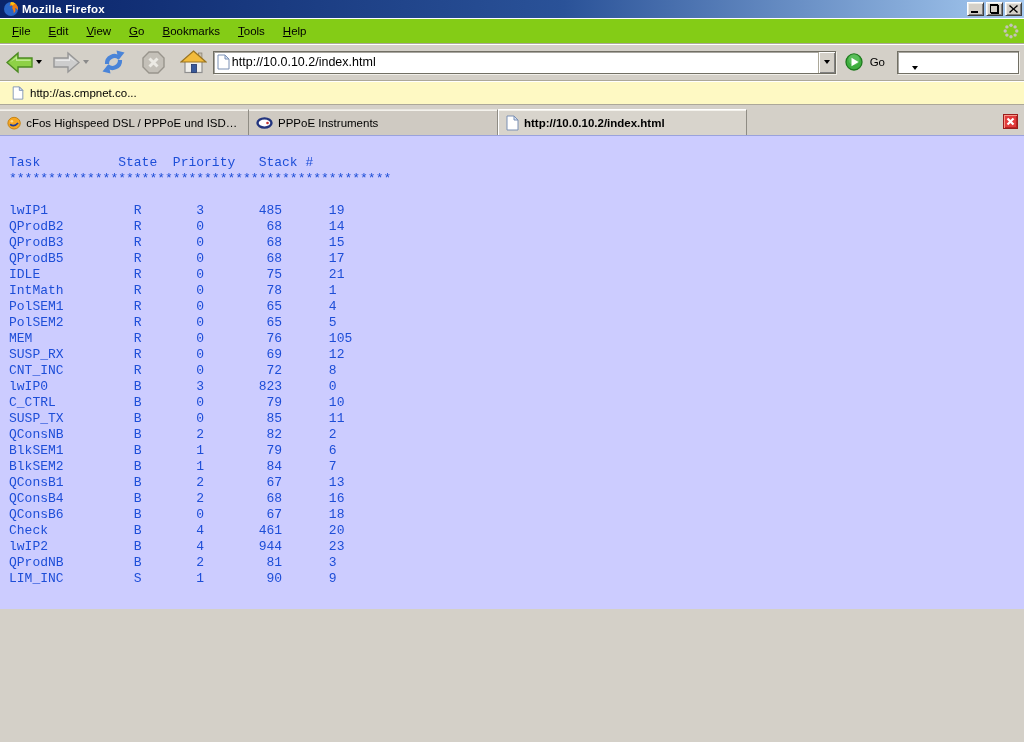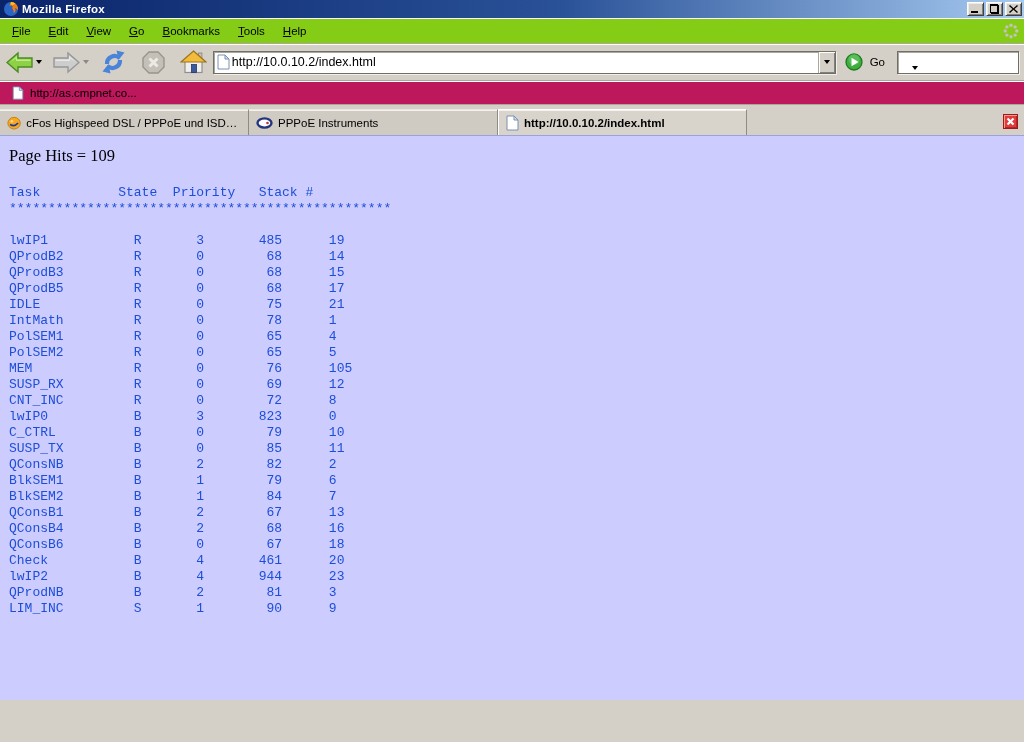--- a/index.html
+++ b/index.html
@@ -2,21 +2,21 @@
 <html><head>
 <meta charset="utf-8">
 <style>
   * { box-sizing: border-box; }
   html,body { margin:0; padding:0; }
   body {
     width:1024px; height:742px; overflow:hidden;
     font-family:"Liberation Sans", sans-serif;
     background:#d4d0c8;
   }
-  .window { width:1024px; height:700px; display:flex; flex-direction:column; }
+  .window { width:1024px; height:609px; display:flex; flex-direction:column; }
 
   
   .titlebar {
     height:18px; flex:0 0 18px;
     background:linear-gradient(to right,#0a246a 0%,#2a5298 55%,#a6caf0 100%);
     display:flex; align-items:center; padding:0 2px;
   }
   .titlebar .ff-icon { width:16px; height:16px; margin-left:1px; }
   .titlebar .title {
     color:#fff; font-weight:bold; font-size:11.5px; margin-left:3px; flex:1;
@@ -88,21 +88,21 @@
   }
   .searchbox input {
     flex:1; border:none; outline:none; background:transparent;
     font-size:12px; height:100%; padding:0 2px;
   }
   .search-dd { position:absolute; left:14px; bottom:3px; }
   .search-dd .dd { margin:0; border-left-width:3px; border-right-width:3px; }
 
   
   .bookmarksbar {
-    height:24px; flex:0 0 24px; background:#be185d;
+    height:24px; flex:0 0 24px; background:#fef9c3;
     display:flex; align-items:center; padding-left:8px;
     border-bottom:1px solid #aca899; box-shadow: inset 0 1px 0 #fff;
     font-size:11.5px;
   }
   .bookmark-item { display:flex; align-items:center; gap:6px; padding:2px 4px; }
 
   
   .tabstrip {
     height:31px; flex:0 0 31px; background:#d4d0c8;
     display:flex; align-items:flex-end; position:relative;
@@ -313,21 +313,20 @@
       <span class="tab-label">http://10.0.10.2/index.html</span>
     </div>
     <div class="tab-close">
       <svg width="9" height="9" viewBox="0 0 9 9">
         <path d="M1.5 1.5 L7.5 7.5 M7.5 1.5 L1.5 7.5" stroke="#fff" stroke-width="2.2"></path>
       </svg>
     </div>
   </div>
 
   <div class="content">
-    <div class="page-hits">Page Hits = 109</div>
     <pre class="task-table" id="task-table">Task          State  Priority   Stack #
 *************************************************
 
 lwIP1           R       3       485      19
 QProdB2         R       0        68      14
 QProdB3         R       0        68      15
 QProdB5         R       0        68      17
 IDLE            R       0        75      21
 IntMath         R       0        78      1
 PolSEM1         R       0        65      4

